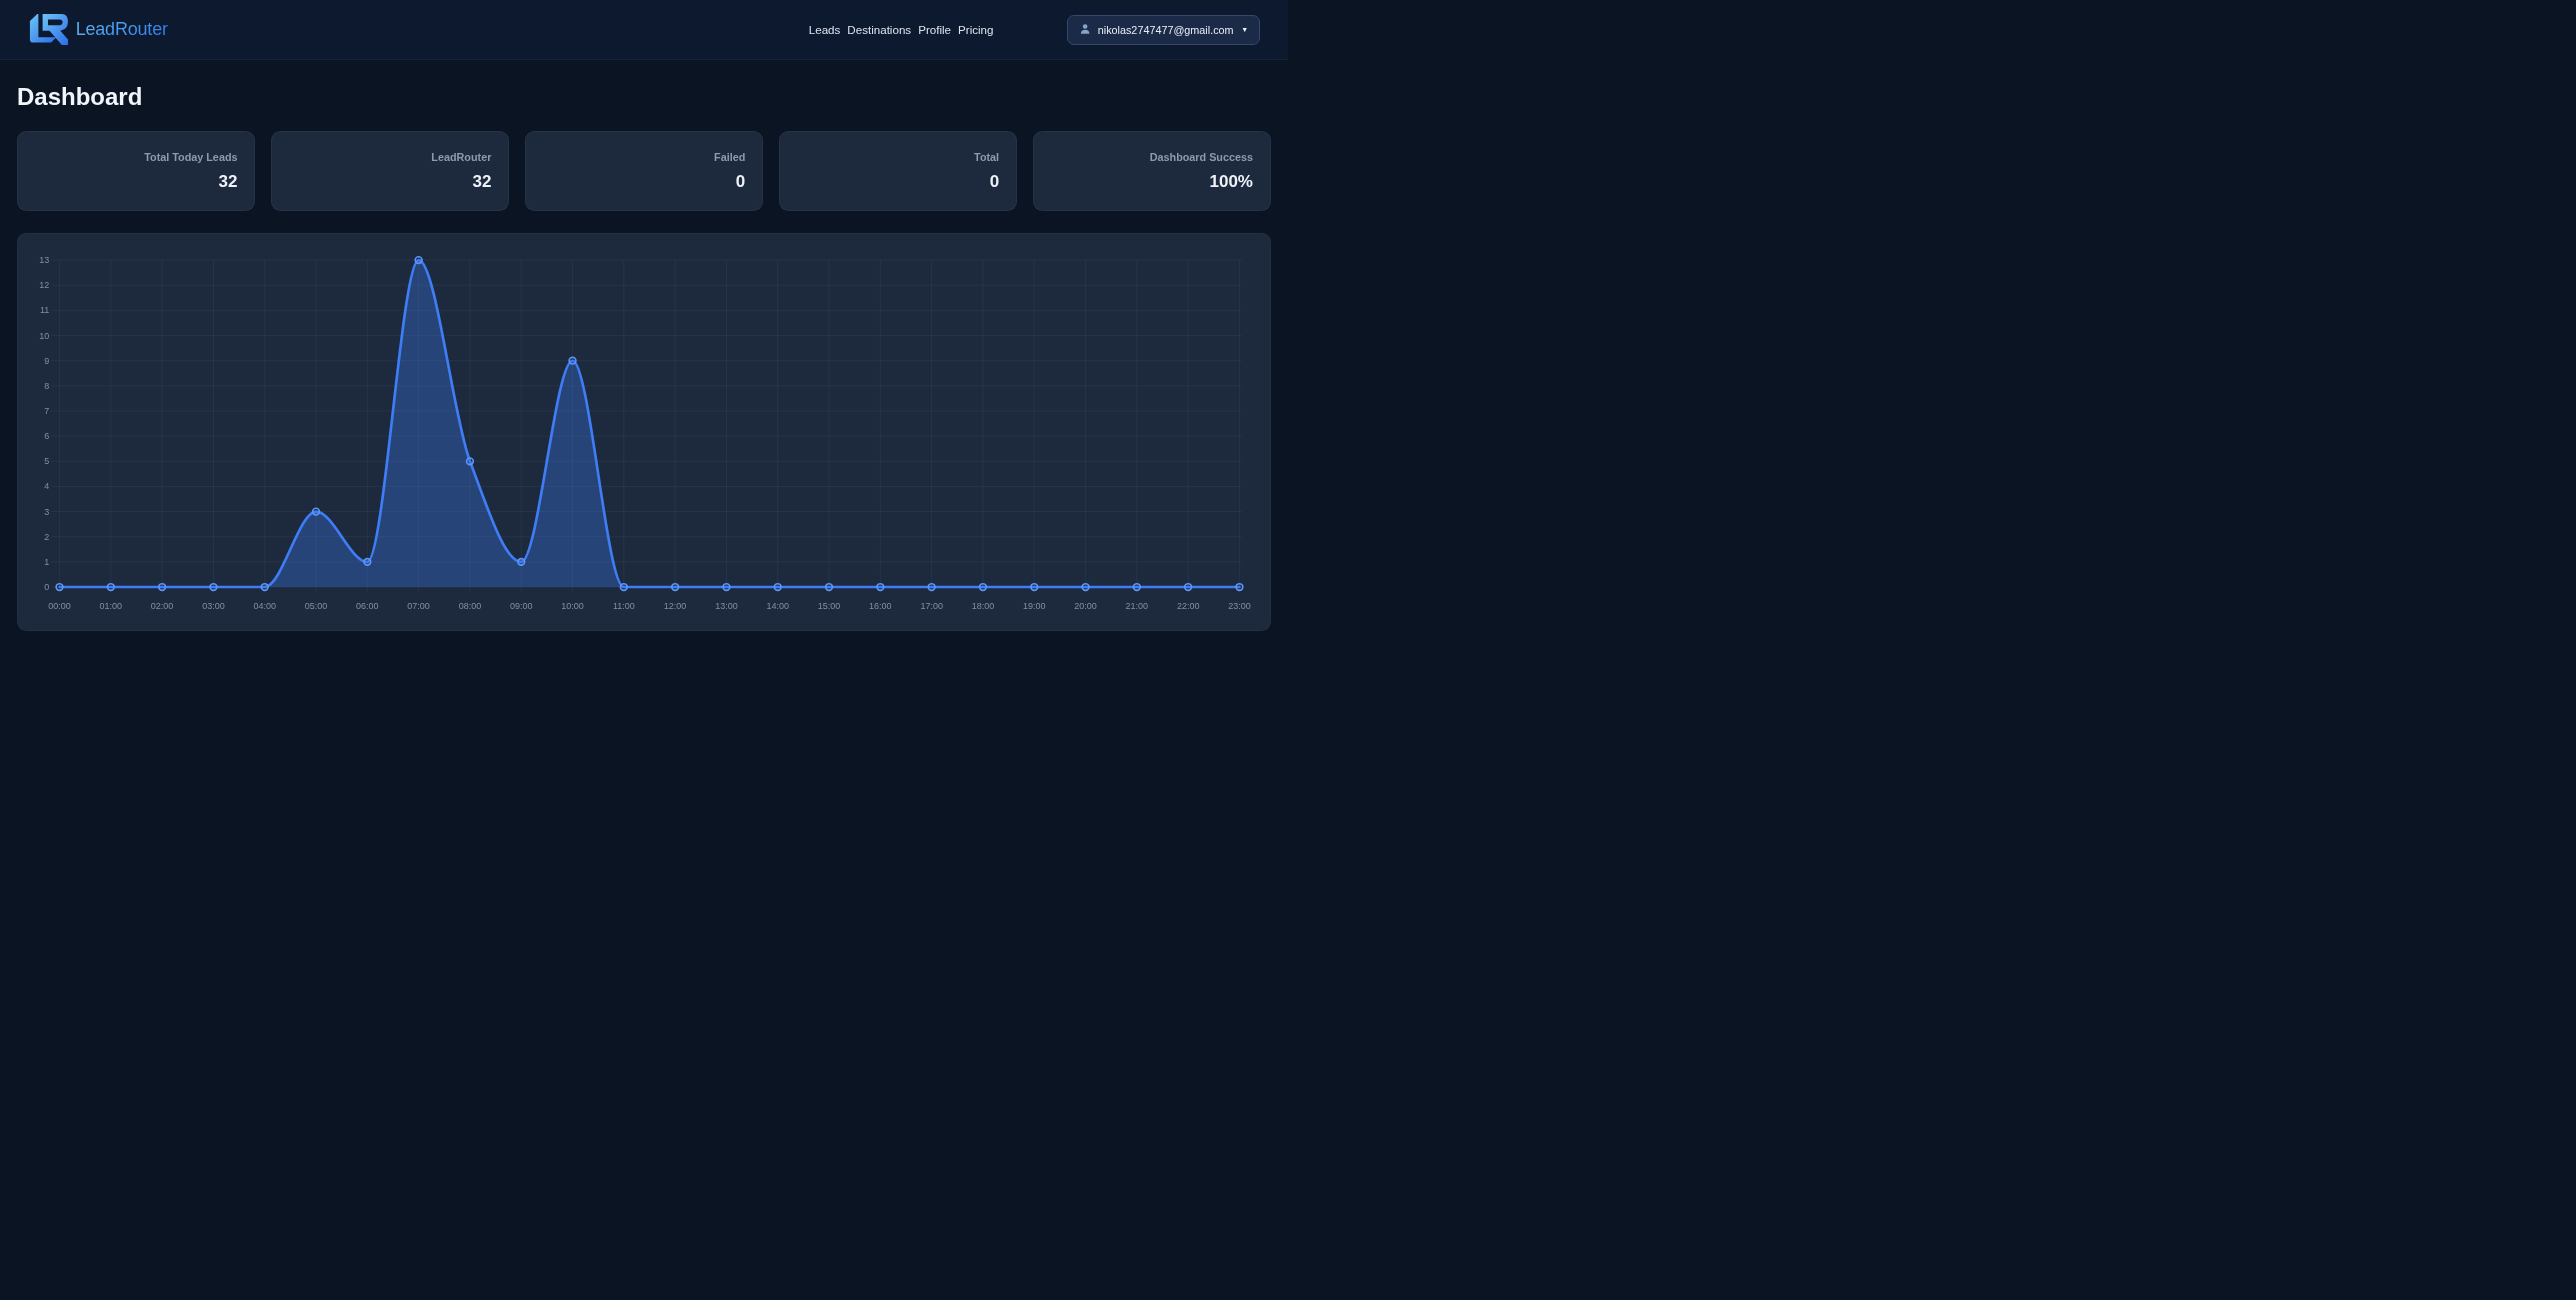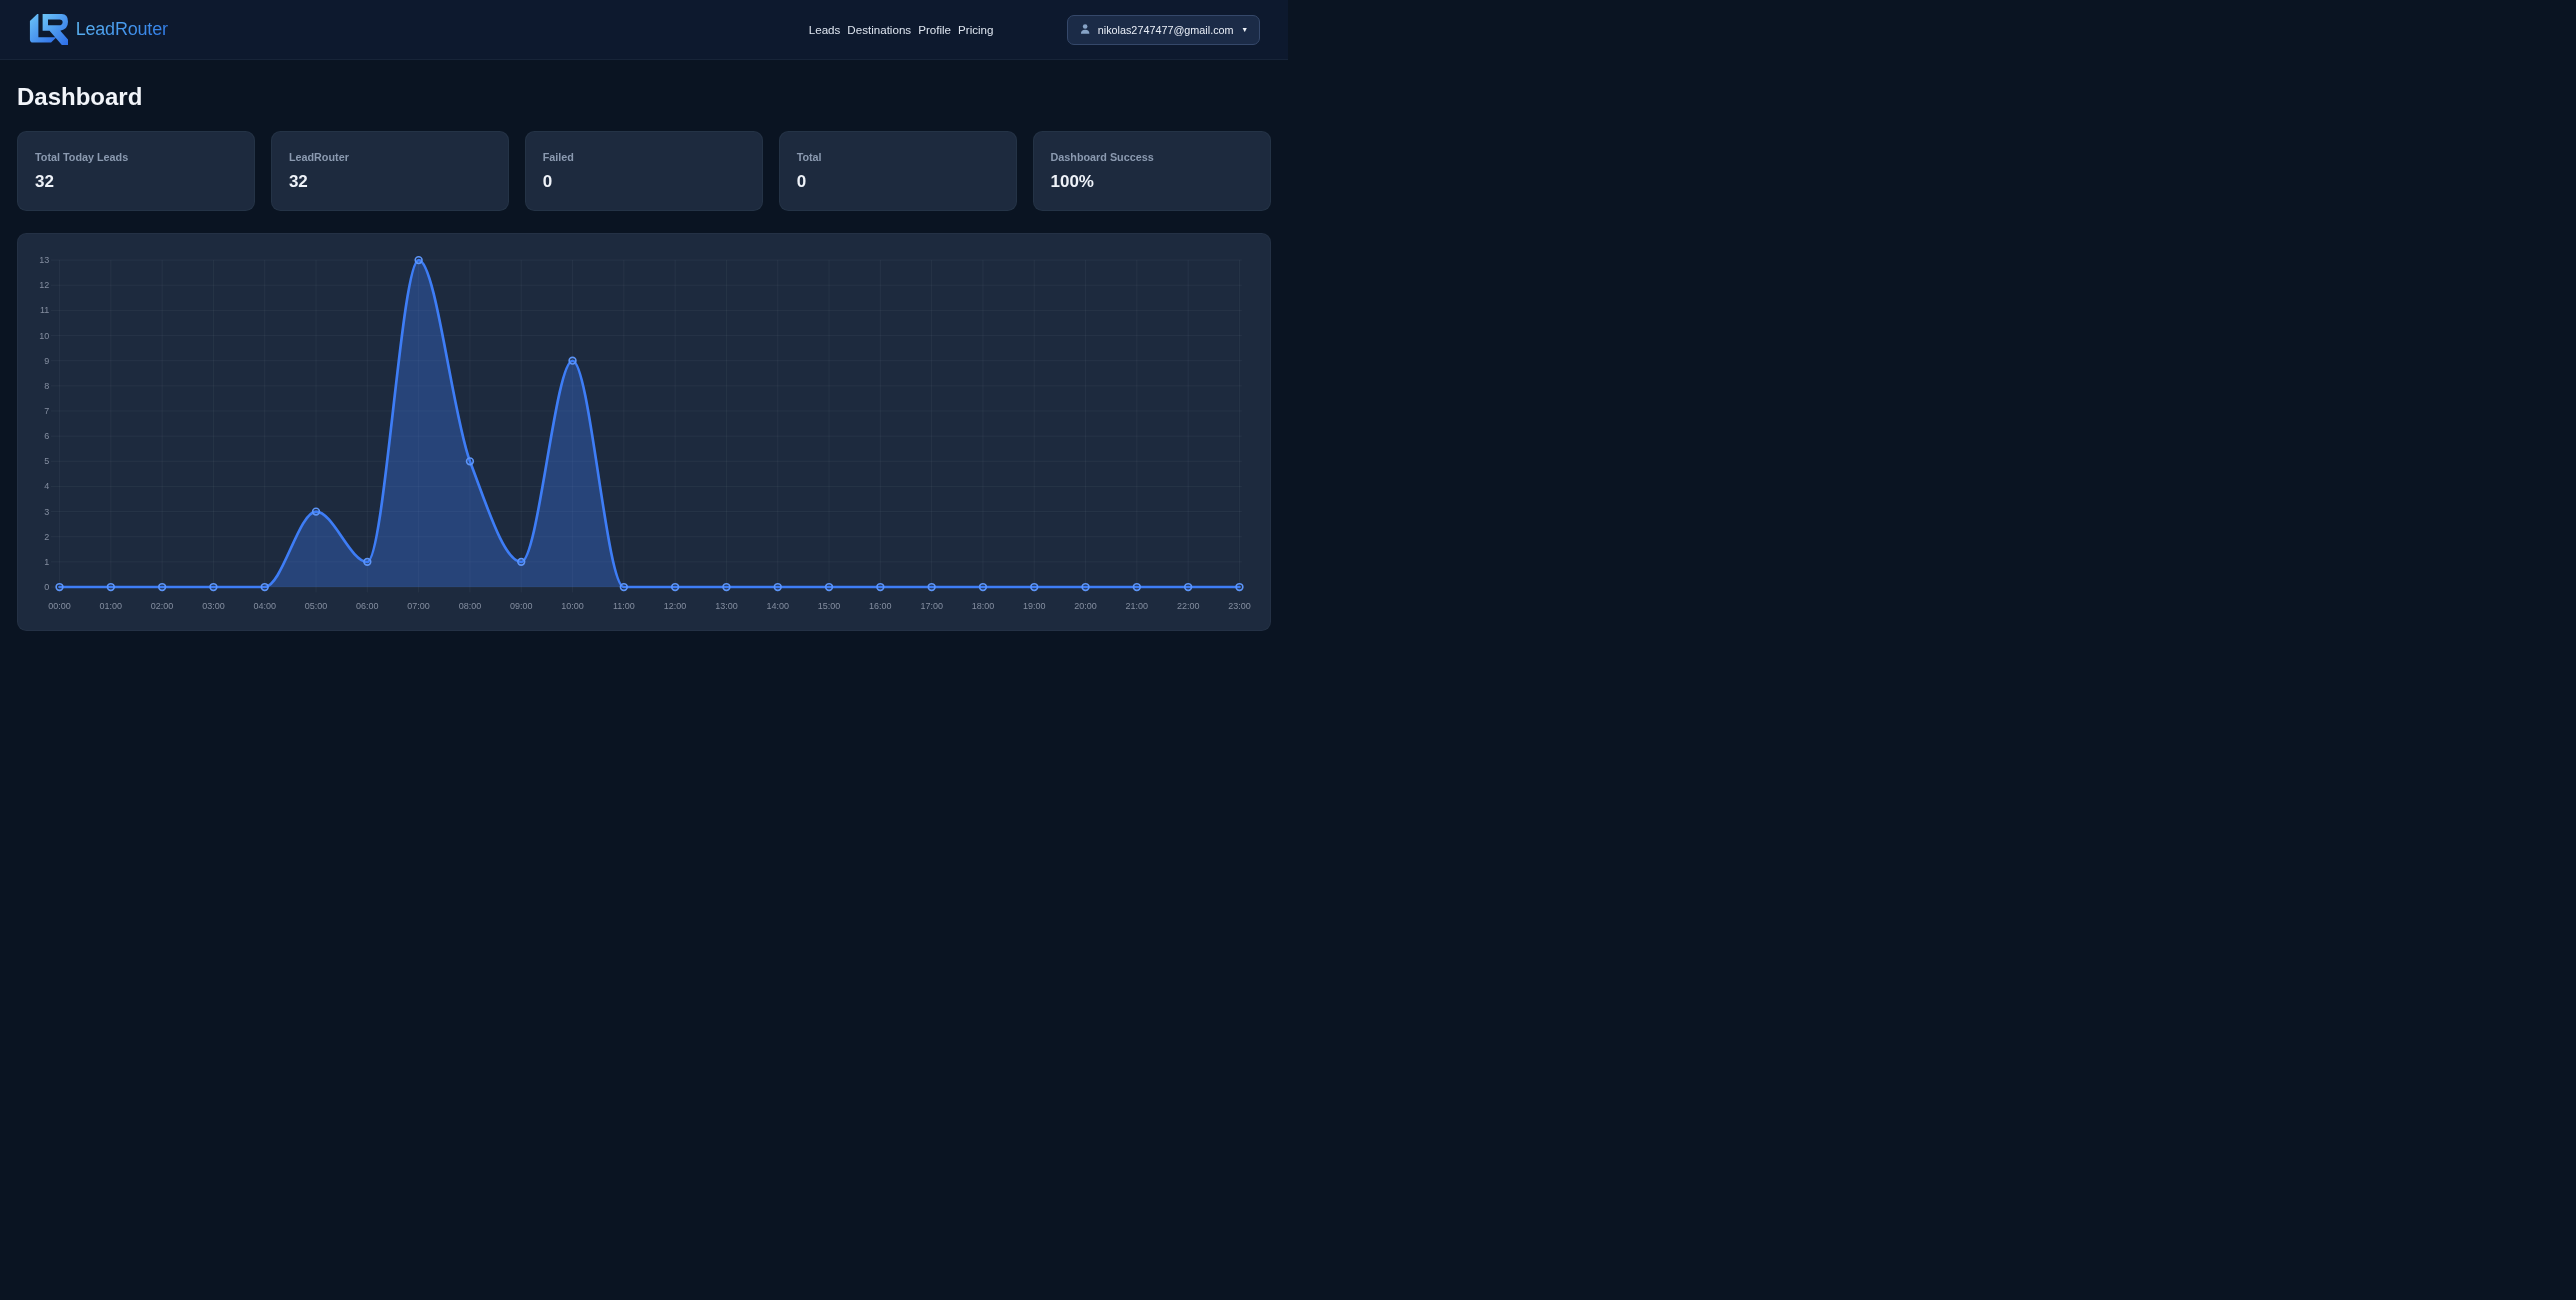--- a/index.html
+++ b/index.html
@@ -20,21 +20,21 @@
                background:#1b2b47; border:0.8px solid #35486a; border-radius:7px;
                padding:0 10.8px; color:#e9eef7; font-size:10.8px; cursor:pointer; }
   .user-pill .caret { font-size:7px; color:#f0f4fa; margin-left:1.5px; }
 
   
   .main { padding:0 17px; }
   h1.page-title { margin:23px 0 20px; font-size:24px; font-weight:bold; color:#f2f5fa; }
 
   .stats { display:flex; gap:15.4px; }
   .stat-card { flex:1; background:#1d2a3e; border:0.8px solid rgba(148,163,184,0.07);
-               border-radius:9.3px; padding:18.5px 17px; }
+               border-radius:9.3px; padding:18.5px 17px;text-align:right; }
   .stat-label { font-size:10.8px; font-weight:bold; color:#8b9ab0; }
   .stat-value { font-size:17px; font-weight:bold; color:#eef2f8; margin-top:9.3px; }
 
   .chart-panel { margin-top:21.6px; background:#1d2a3e; border:0.8px solid rgba(148,163,184,0.06);
                  border-radius:9.3px; height:398px; overflow:hidden; }
   .chart-panel svg { display:block; width:100%; height:100%; }
 </style>
 </head>
 <body>
 

